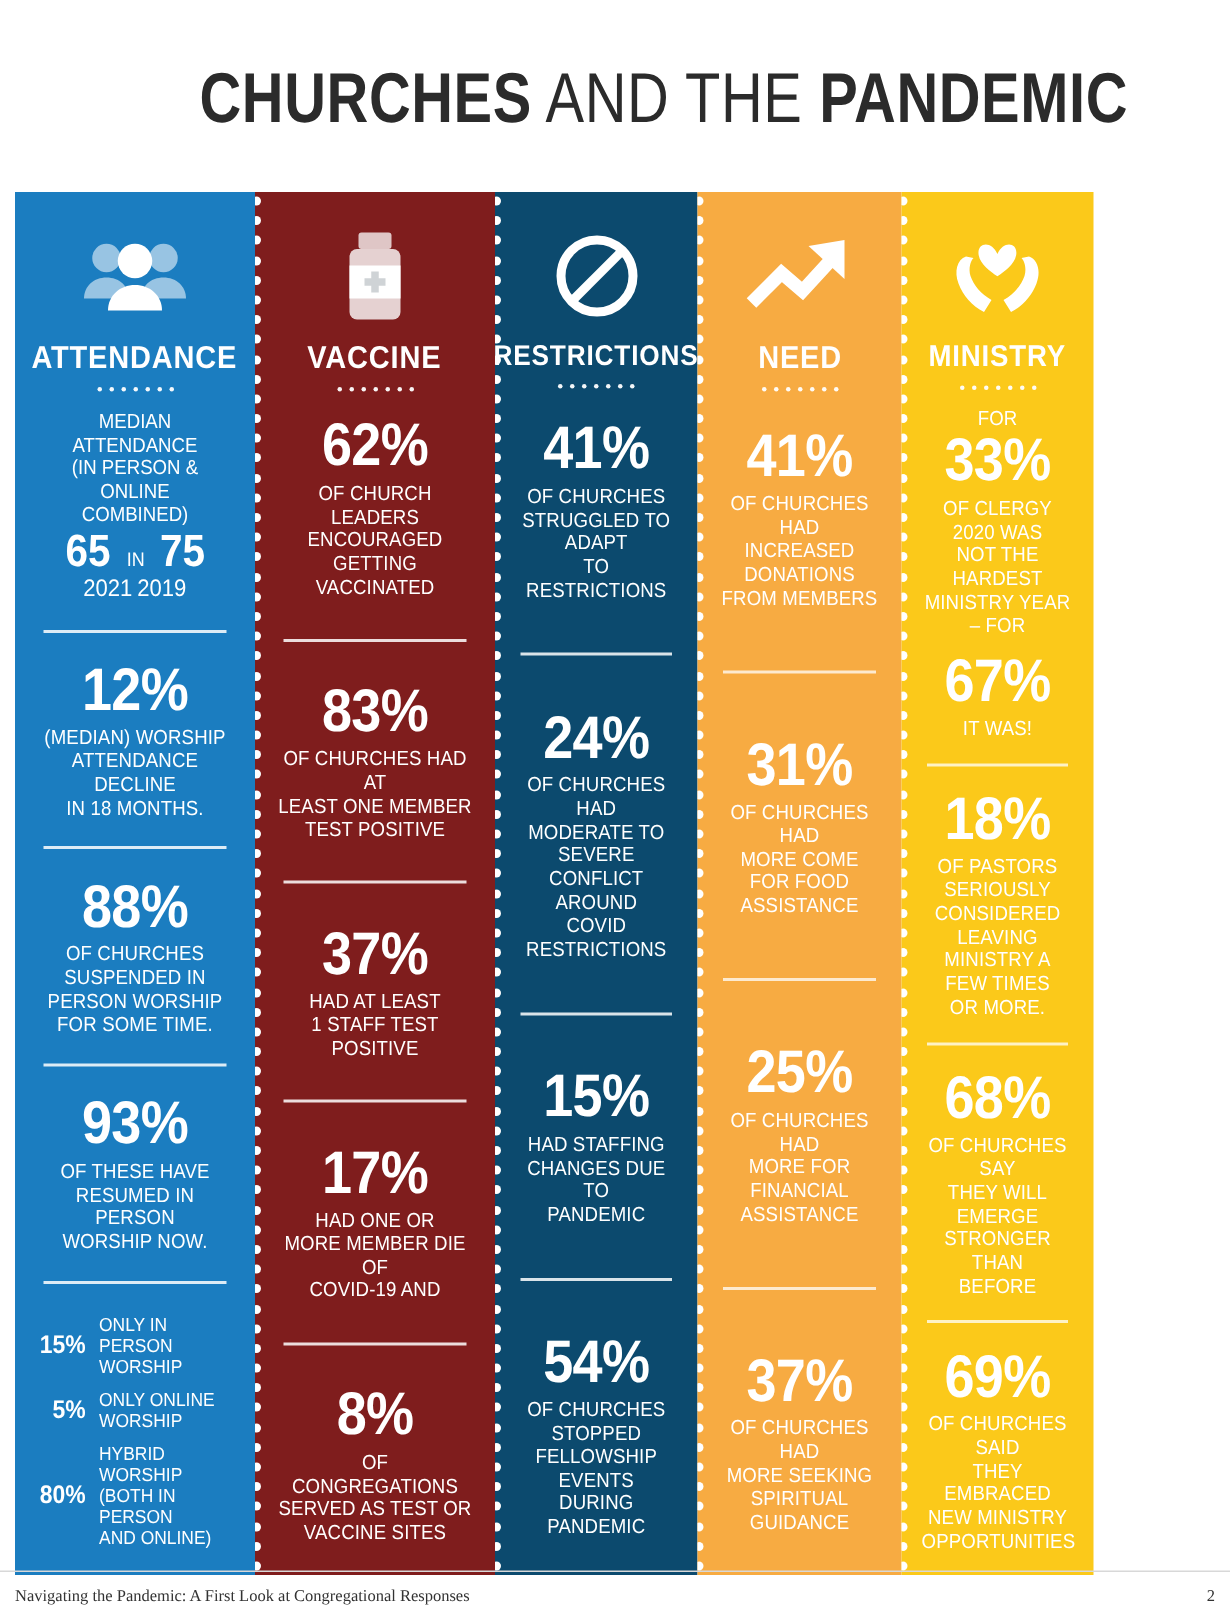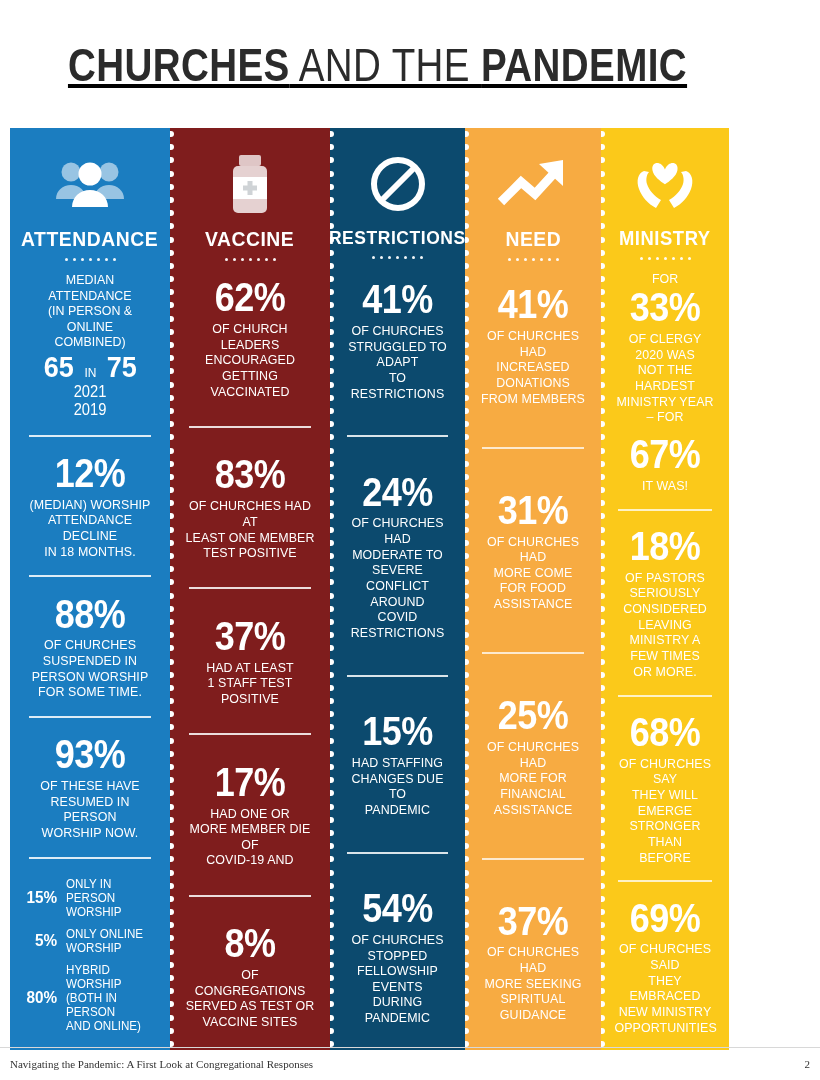--- a/index.html
+++ b/index.html
@@ -7,21 +7,21 @@
     width:820px; height:1080px;
     background:#ffffff;
     font-family:"Liberation Sans", sans-serif;
     overflow:hidden;
   }
   .page { position:relative; width:820px; height:1080px; background:#fff; }
 
   
   .title-wrap {
     height:128px;
-    display:flex; align-items:center; justify-content:flex-start;text-decoration:underline;
+    display:flex; align-items:center; justify-content:flex-end;
   }
   .title {
     font-family:"Liberation Sans Narrow","Liberation Sans",sans-serif;
     font-size:47px;
     letter-spacing:0.5px;
     color:#2b2b2b;
     white-space:nowrap;
     transform:scaleX(0.82);
     transform-origin:center;
   }
@@ -105,21 +105,21 @@
     display:flex; align-items:baseline; justify-content:center; gap:8px; margin-top:2px;
   }
   .median-row .big {
     font-family:"Liberation Sans Narrow","Liberation Sans",sans-serif;
     font-weight:bold; color:#fff; font-size:30px; line-height:1; transform:scaleX(0.9);
   }
   .median-row .in {
     font-family:"Liberation Sans Narrow","Liberation Sans",sans-serif;
     color:#fff; font-size:13px; transform:scaleX(0.92);
   }
-  .year-row { display:flex; justify-content:center; margin-top:1px;flex-direction:column; }
+  .year-row { display:flex; justify-content:center; margin-top:1px; }
   .year-row span {
     font-family:"Liberation Sans Narrow","Liberation Sans",sans-serif;
     color:#fff; font-size:16px; transform:scaleX(0.92);
   }
 
   
   .brk { display:flex; align-items:center; gap:7px; padding:4px 0 4px 2px; text-align:left; }
   .brk .bp {
     font-family:"Liberation Sans Narrow","Liberation Sans",sans-serif;
     font-weight:bold; color:#fff; font-size:17px; min-width:38px; text-align:right;

